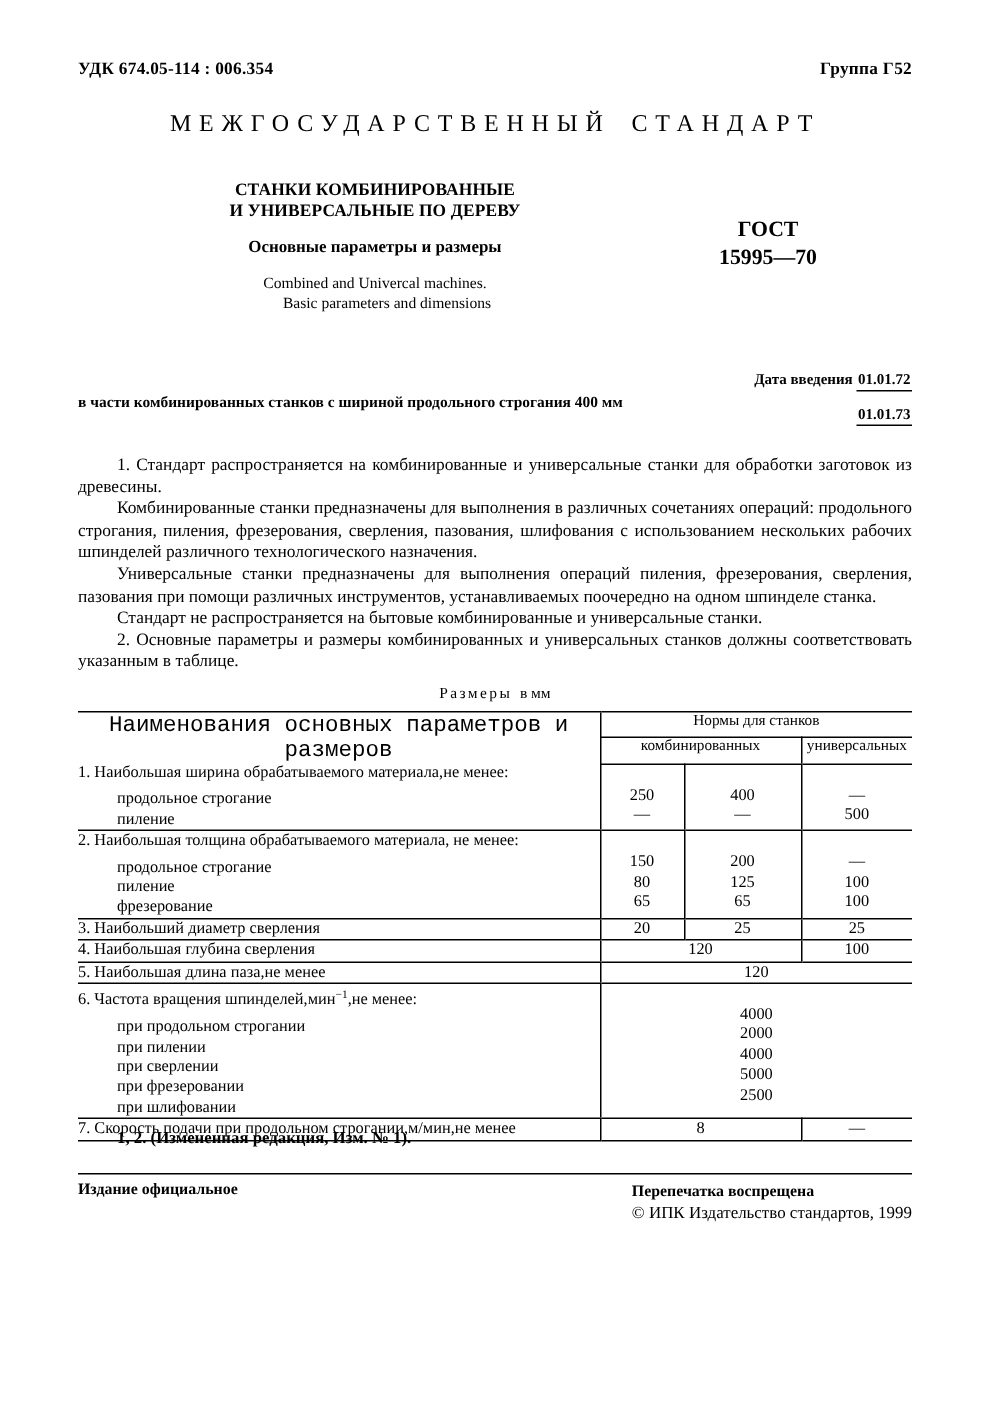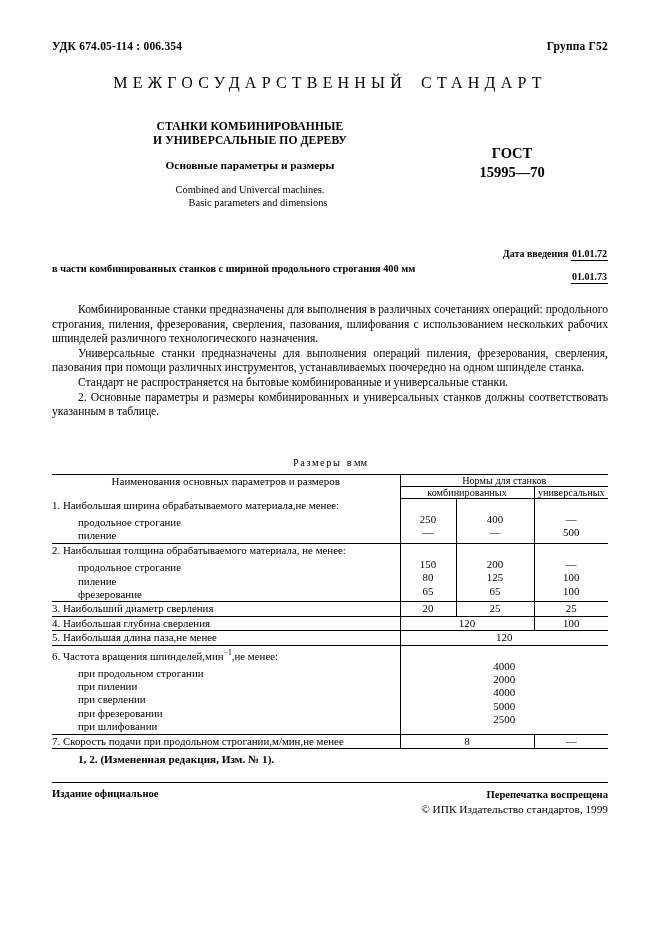--- a/index.html
+++ b/index.html
@@ -153,23 +153,24 @@
   .tb-left   { border-left: 1.6px solid #000; }
   .tb-left-thin { border-left: 1.1px solid #000; }
 
   .hdr-cell {
     text-align: center;
     font-size: 10.2px;
     padding: 7px 4px 6px 4px;
   }
   .hdr-name {
     text-align: center;
-    font-size: 11px;
+    font-size: 15px;
     vertical-align: middle;
     padding: 4px 6px;
+    font-family: Liberation Mono, monospace;
   }
   .param-cell {
     padding: 3px 4px 3px 6px;
     font-size: 10.9px;
     line-height: 13.4px;
   }
   .param-cell .lead {
     display: block;
     white-space: nowrap;
   }
@@ -210,21 +211,21 @@
     display: flex;
     justify-content: space-between;
     align-items: flex-start;
   }
   .footer-left {
     font-size: 10.6px;
     font-weight: bold;
     padding-top: 1px;
   }
   .footer-right {
-    text-align: right;
+    text-align: left;
     font-size: 11.3px;
     line-height: 15px;
   }
   .footer-right .fr1 { font-weight: bold; font-size: 10.6px; }
 </style>
 </head>
 <body>
 
 <div class="page">
 
@@ -261,20 +262,21 @@
         <span>Дата введения</span>
         <span class="val">01.01.72</span>
       </div>
       <div class="r2">
         <span class="val">01.01.73</span>
       </div>
     </div>
   </div>
 
   <div class="body-text">
+    <p>1. Стандарт распространяется на комбинированные и универсальные станки для обработки заготовок из древесины.</p>
     <p>Комбинированные станки предназначены для выполнения в различных сочетаниях операций: продольного строгания, пиления, фрезерования, сверления, пазования, шлифования с использованием нескольких рабочих шпинделей различного технологического назначения.</p>
     <p>Универсальные станки предназначены для выполнения операций пиления, фрезерования, сверления, пазования при помощи различных инструментов, устанавливаемых поочередно на одном шпинделе станка.</p>
     <p>Стандарт не распространяется на бытовые комбинированные и универсальные станки.</p>
     <p>2. Основные параметры и размеры комбинированных и универсальных станков должны соответствовать указанным в таблице.</p>
   </div>
 
   <div class="tbl-caption">
     <span class="sp">Размеры</span>&nbsp;&nbsp;<span>в мм</span>
   </div>
 

